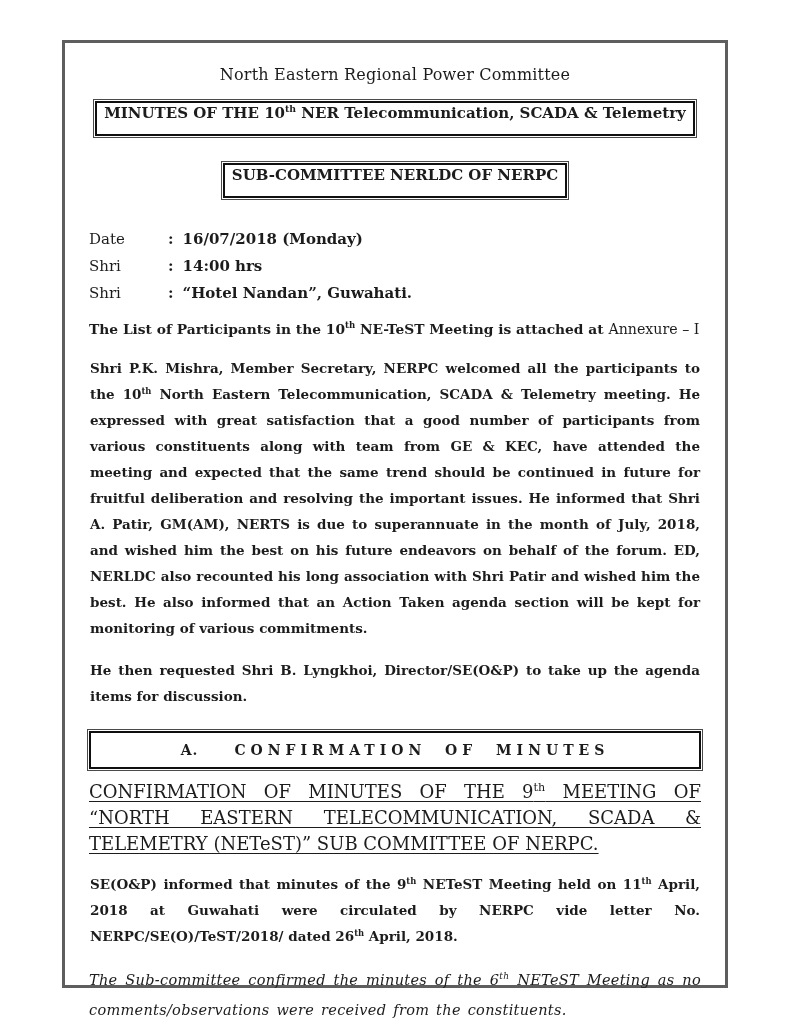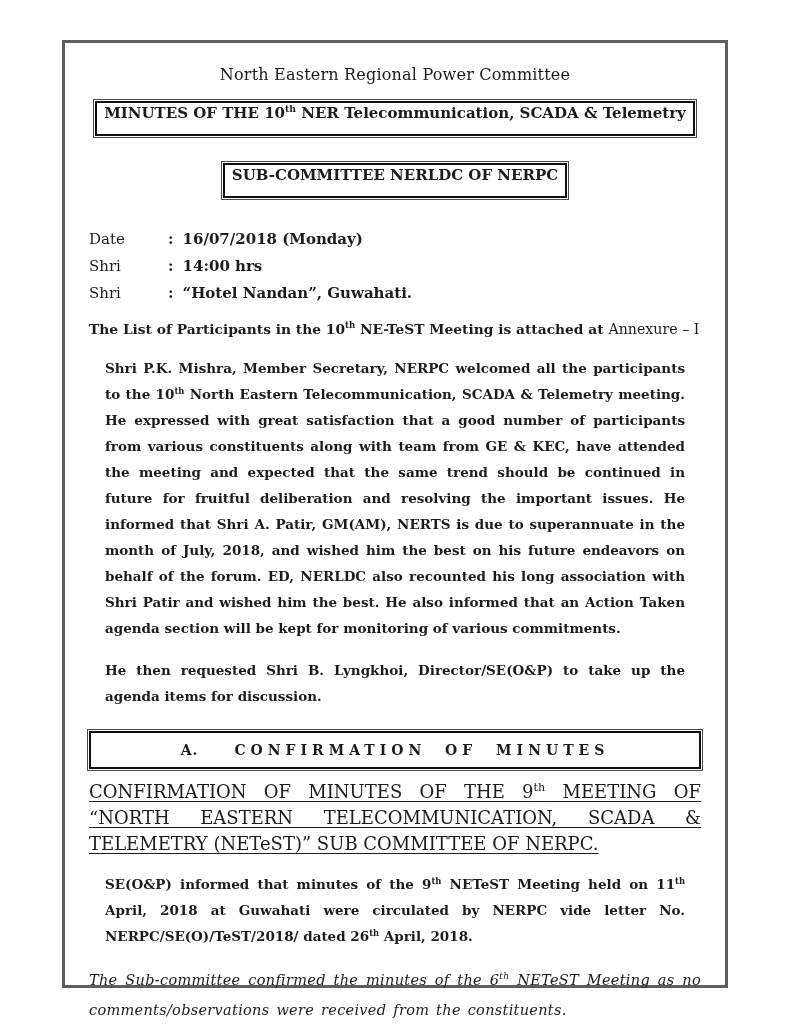--- a/index.html
+++ b/index.html
@@ -64,21 +64,21 @@
   }
   .participants .regular {
     font-weight: normal;
     font-size: 14.2px;
   }
   .para {
     text-align: justify;
     font-weight: bold;
     font-size: 13.5px;
     line-height: 26px;
-    margin: 16px;
+    margin: 1px;
   }
   .para-welcome  { margin-top: 13px; }
   .para-request  { margin-top: 16px; }
   .section-box {
     margin-top: 22px;
     border: 2px solid #0f0f0f;
     box-shadow: 0 0 0 1px #ffffff, 0 0 0 2px #4a4a4a;
     height: 34px;
     display: flex;
     align-items: center;

